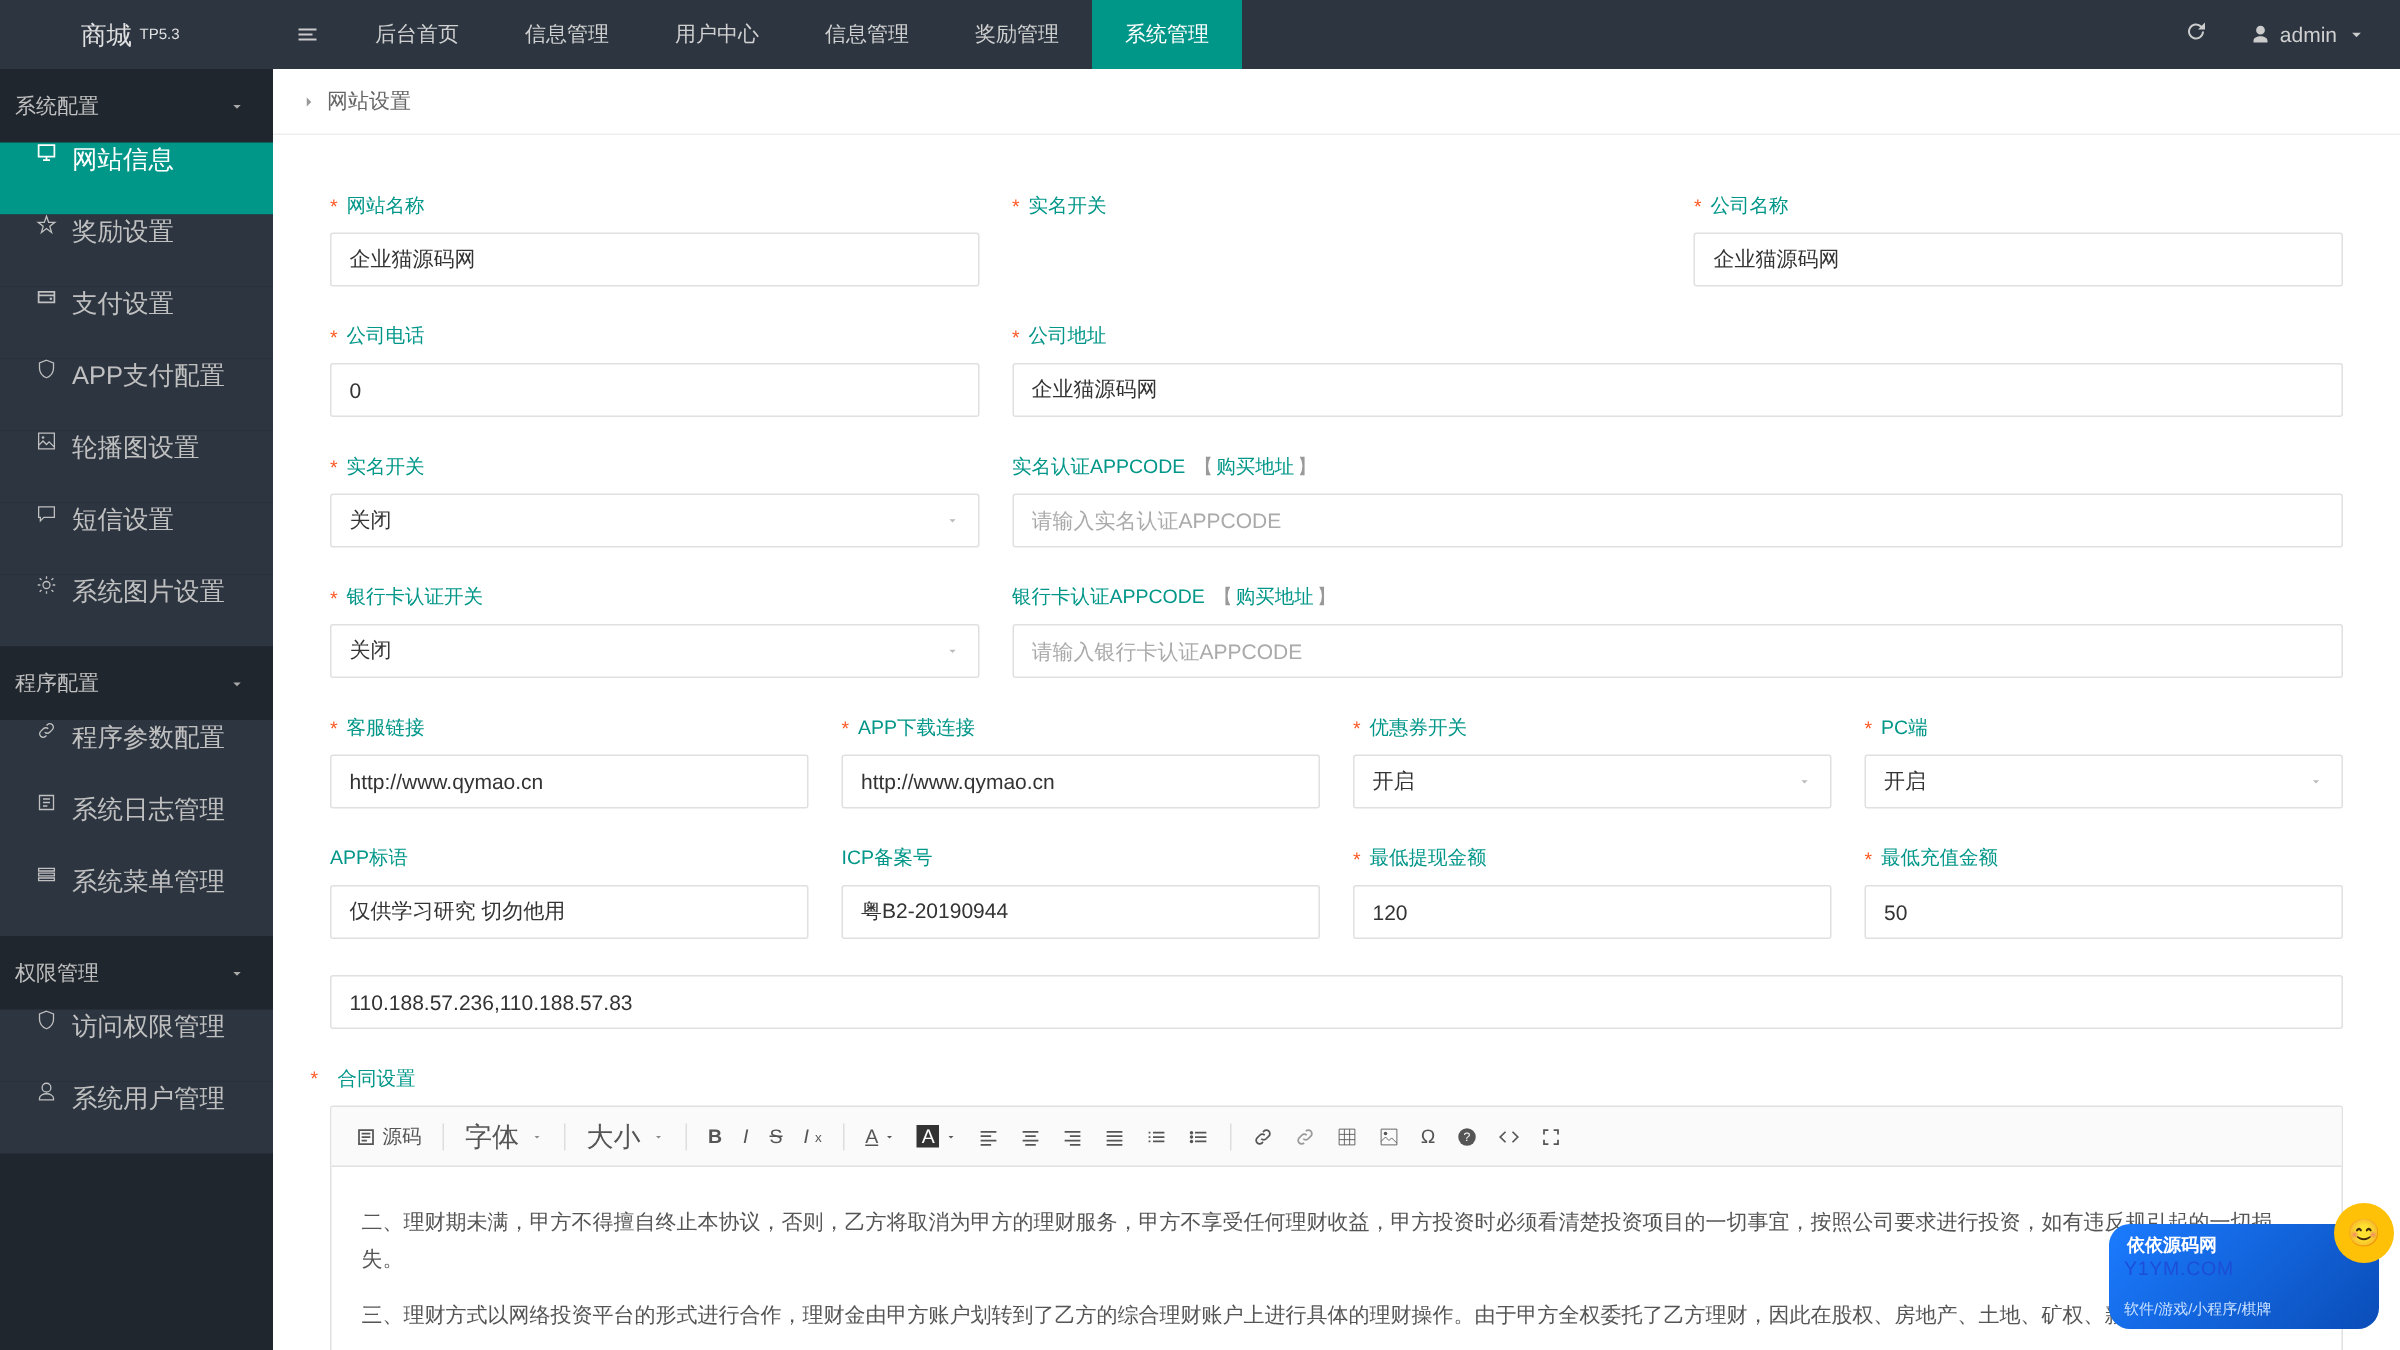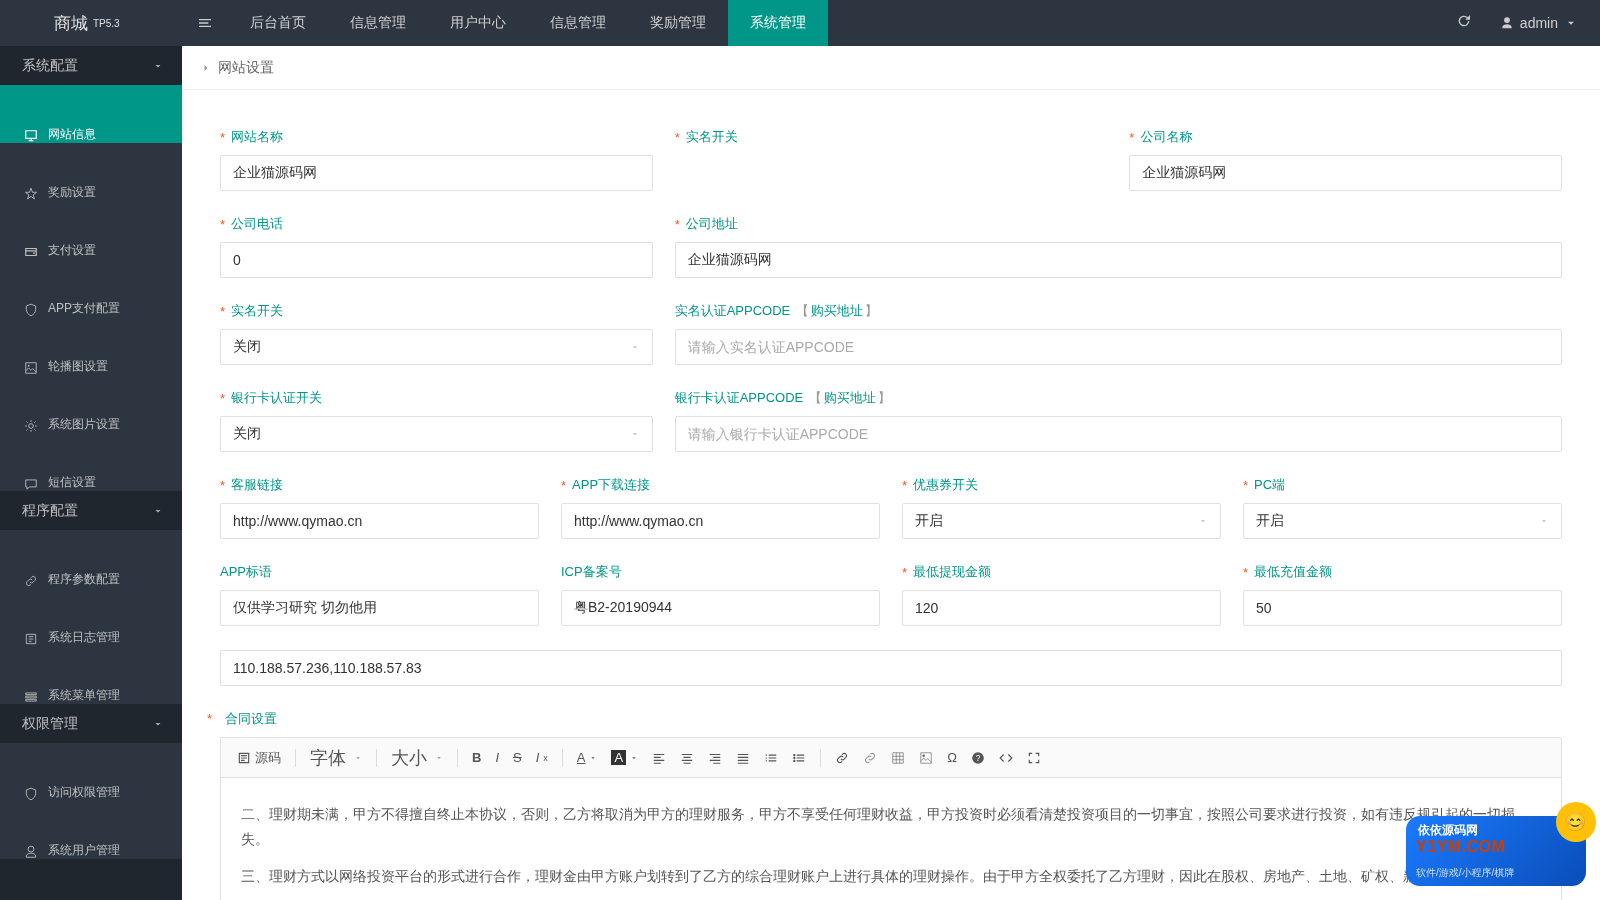--- a/index.html
+++ b/index.html
@@ -12,22 +12,22 @@
 .topnav{display:flex;height:46px;flex:1}
 .topnav-item{padding:0 22px;display:flex;align-items:center;font-size:14px;color:#d0d0d0;cursor:pointer}
 .topnav-item.active{background:#009688;color:#fff}
 .topright{display:flex;align-items:center;padding-right:22px;gap:28px}
 .refresh-icon svg{width:16px;height:16px;fill:#ccc;cursor:pointer}
 .user-menu{display:flex;align-items:center;font-size:14px;color:#d0d0d0;cursor:pointer;gap:6px}
 .user-menu svg{width:14px;height:14px;fill:#ccc}
 .chev{width:10px;height:10px}
 .layout{display:flex;height:854px}
 .sidebar{width:182px;background:#20262e;color:#c0c0c0;overflow-y:auto}
-.side-group{height:39px;display:flex;align-items:center;justify-content:space-between;padding:0 18px 0 22px;font-size:14px;background:#20262e;cursor:pointer}
-.side-item{height:58px;display:flex;align-items:flex-end;padding-left:24px;font-size:12px;background:#2c3540;cursor:pointer;gap:10px}
+.side-group{height:49px;display:flex;align-items:center;justify-content:space-between;padding:0 18px 0 10px;font-size:14px;background:#20262e;cursor:pointer}
+.side-item{height:48px;display:flex;align-items:flex-start;padding-left:24px;font-size:17px;background:#2c3540;cursor:pointer;gap:10px}
 .side-item.active{background:#009688;color:#fff}
 .side-item svg{width:14px;height:14px;fill:currentColor}
 .chev-down{width:12px;height:12px;fill:#aaa}
 .content{flex:1;background:#fff;overflow-y:auto;height:854px}
 .breadcrumb{height:44px;display:flex;align-items:center;padding-left:18px;font-size:14px;color:#666;gap:6px;border-bottom:1px solid #eee}
 .breadcrumb svg{width:12px;height:12px;fill:#999}
 .form-area{padding:38px 38px 20px 38px}
 .row{display:flex;gap:22px;margin-bottom:24px}
 .field{display:flex;flex-direction:column;gap:9px}
 .field-label{font-size:13px;color:#009688;display:flex;align-items:center}
@@ -49,21 +49,21 @@
 .tb-btn svg{width:14px;height:14px;fill:#555}
 .tb-sep{width:1px;height:18px;background:#ddd;margin:0 6px}
 .tb-dd{display:flex;align-items:center;gap:8px;font-size:18px;color:#555;padding:0 6px}
 .tb-dd svg{width:8px;height:8px;fill:#888}
 .editor-body{padding:24px 20px;font-size:14px;color:#555;line-height:1.8}
 .editor-body p{margin-bottom:12px}
 .watermark{position:absolute;bottom:14px;right:14px;width:180px;height:70px}
 .wm-bg{position:absolute;inset:0;background:linear-gradient(135deg,#1b7bff,#0a4db8);border-radius:14px}
 .wm-badge{position:absolute;top:-14px;right:-10px;width:40px;height:40px;background:#ffc107;border-radius:50%;display:flex;align-items:center;justify-content:center;font-size:18px}
 .wm-text{position:absolute;top:6px;left:12px;color:#fff;font-size:12px;font-weight:bold}
-.wm-main{position:absolute;top:22px;left:10px;color:#c2410c;font-size:16px;font-weight:700;letter-spacing:0.5px}
+.wm-main{position:absolute;top:22px;left:10px;color:#1d4ed8;font-size:13px;font-weight:400;letter-spacing:0.5px}
 .wm-sub{position:absolute;bottom:6px;left:10px;color:#c8e0ff;font-size:10px}
 .bold{font-weight:bold}.italic{font-style:italic}.strike{text-decoration:line-through}.underline{text-decoration:underline}
 </style>
 </head>
 <body>
 
 <div class="topbar">
   <div class="logo">
     <span>商城</span>
     <sup>TP5.3</sup>
@@ -134,29 +134,29 @@
       </div>
       <div class="side-item">
         <svg viewBox="0 0 24 24">
           <path d="M3 3h18v18H3zM3 17l5-5 4 4 3-3 6 6" stroke="currentColor" stroke-width="1.5" fill="none"></path>
           <circle cx="8" cy="8" r="1.5" fill="currentColor"></circle>
         </svg>
         <span>轮播图设置</span>
       </div>
       <div class="side-item">
         <svg viewBox="0 0 24 24">
+          <path d="M3 5h18v12H9l-4 4V17H3z" stroke="currentColor" stroke-width="1.5" fill="none"></path>
+        </svg>
+        <span>短信设置</span>
+      </div>
+      <div class="side-item">
+        <svg viewBox="0 0 24 24">
           <path d="M12 8a4 4 0 1 0 0 8 4 4 0 0 0 0-8zM12 2v3M12 19v3M4.2 4.2l2.1 2.1M17.7 17.7l2.1 2.1M2 12h3M19 12h3M4.2 19.8l2.1-2.1M17.7 6.3l2.1-2.1" stroke="currentColor" stroke-width="1.5" fill="none"></path>
         </svg>
         <span>系统图片设置</span>
-      </div>
-      <div class="side-item">
-        <svg viewBox="0 0 24 24">
-          <path d="M3 5h18v12H9l-4 4V17H3z" stroke="currentColor" stroke-width="1.5" fill="none"></path>
-        </svg>
-        <span>短信设置</span>
       </div>
       <div class="side-group">
         <span>程序配置</span>
         <svg class="chev-down" viewBox="0 0 24 24">
           <path d="M7 10l5 5 5-5z"></path>
         </svg>
       </div>
       <div class="side-item">
         <svg viewBox="0 0 24 24">
           <path d="M10 14a4 4 0 0 0 5.66 0l3-3a4 4 0 1 0-5.66-5.66l-1 1M14 10a4 4 0 0 0-5.66 0l-3 3a4 4 0 1 0 5.66 5.66l1-1" stroke="currentColor" stroke-width="1.5" fill="none"></path>

